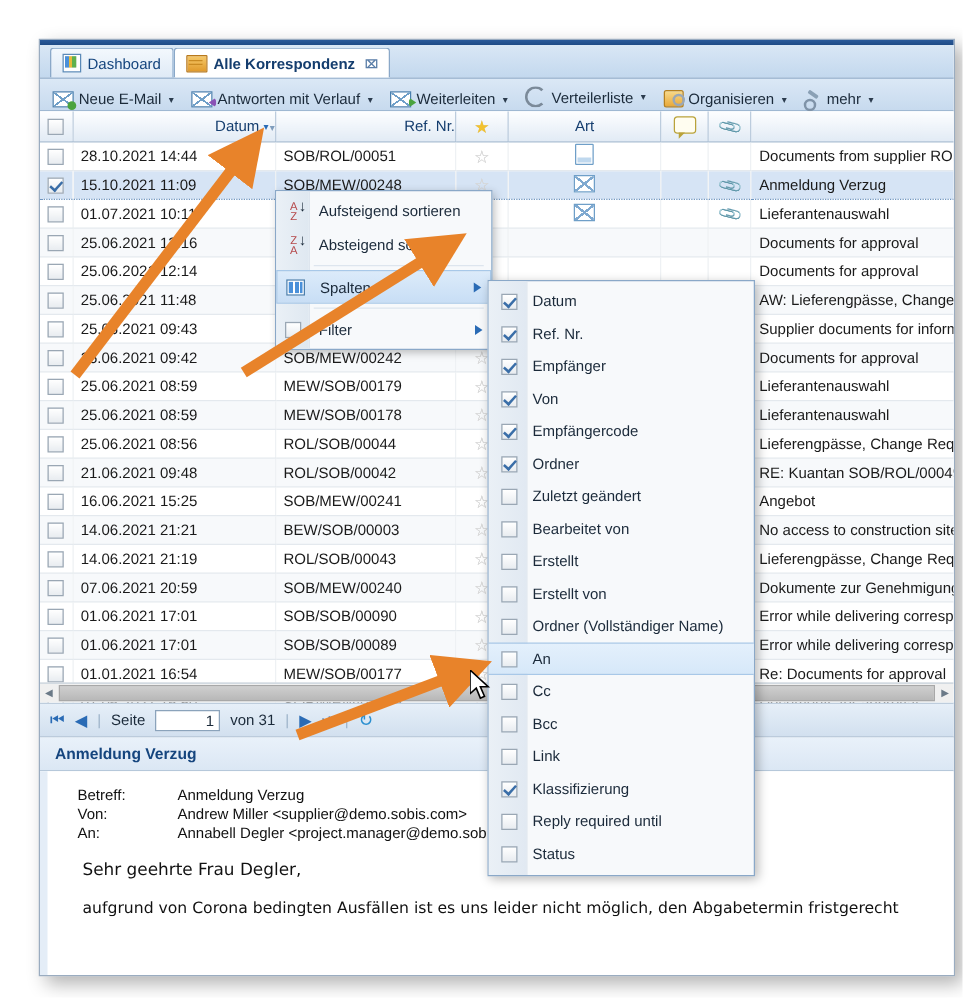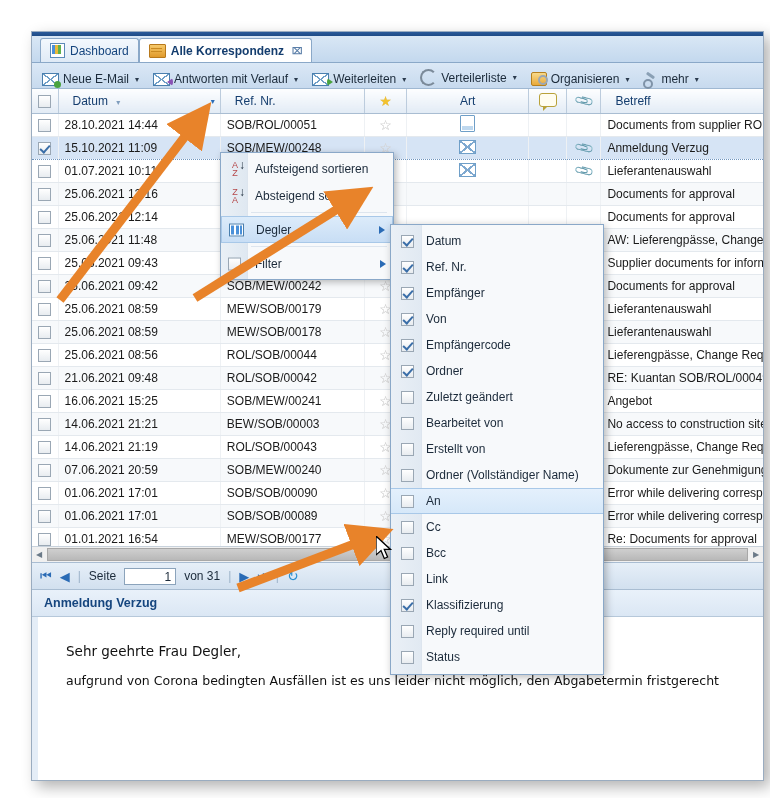--- a/index.html
+++ b/index.html
@@ -186,22 +186,22 @@
     font-size: 12px;
   }
   table.grid th {
     height: 24px;
     background: linear-gradient(to bottom,#fdfeff,#e2ebf5);
     border-right: 1px solid #bcccdd;
     border-bottom: 1px solid #a9bdd2;
     font-weight: normal;
     color: #143d6e;
     font-size: 12px;
-    padding: 0 14px;
-    text-align: left;
+    padding: 0 0;
+    text-align: right;
     white-space: nowrap;
   }
   table.grid th.ctr { text-align:center; padding:0; }
   table.grid td {
     height: 22px;
     border-bottom: 1px solid #e4e9ee;
     border-right: 1px solid #eef1f4;
     padding: 0 6px;
     color: #1a1a1a;
     white-space: nowrap;
@@ -746,20 +746,36 @@
       <span class="pgbtn">⏯</span>
       <span class="pgsep">|</span>
       <span class="refresh">↻</span>
     </div>
 
     <div class="previewhdr">
       <span>Anmeldung Verzug</span>
     </div>
     <div class="previewbody">
       <div class="leftstripe"></div>
+      <table class="hdrtable">
+        <tbody>
+            <tr>
+          <td class="k">Betreff:</td>
+          <td>Anmeldung Verzug</td>
+        </tr>
+        <tr>
+          <td class="k">Von:</td>
+          <td>Andrew Miller &lt;supplier@demo.sobis.com&gt;</td>
+        </tr>
+        <tr>
+          <td class="k">An:</td>
+          <td>Annabell Degler &lt;project.manager@demo.sob</td>
+        </tr>
+      </tbody>
+        </table>
       <div class="bodytext">Sehr geehrte Frau Degler,</div>
       <div class="bodytext2">aufgrund von Corona bedingten Ausfällen ist es uns leider nicht möglich, den Abgabetermin fristgerecht</div>
     </div>
 
     <div class="ctxmenu" id="ctxmenu">
         <div class="ctxitem">
           <span class="sorticon">
             <i>A</i>
             <i>Z</i>
             <span class="ar">↓</span>
@@ -770,21 +786,21 @@
           <span class="sorticon">
             <i>Z</i>
             <i>A</i>
             <span class="ar">↓</span>
           </span>
           <span>Absteigend sortieren</span>
         </div>
         <div class="ctxsep"></div>
         <div class="ctxitem hl">
           <span class="colsicon"></span>
-          <span>Degler</span>
+          <span>Spalten</span>
           <span class="ctxarrow"></span>
         </div>
         <div class="ctxsep"></div>
         <div class="ctxitem">
           <span class="filtcb"></span>
           <span>Filter</span>
           <span class="ctxarrow"></span>
         </div>
       </div>
 
@@ -813,20 +829,24 @@
           <span class="cb on"></span>
           <span class="lbl">Ordner</span>
         </div>
         <div class="subitem">
           <span class="cb"></span>
           <span class="lbl">Zuletzt geändert</span>
         </div>
         <div class="subitem">
           <span class="cb"></span>
           <span class="lbl">Bearbeitet von</span>
+        </div>
+        <div class="subitem">
+          <span class="cb"></span>
+          <span class="lbl">Erstellt</span>
         </div>
         <div class="subitem">
           <span class="cb"></span>
           <span class="lbl">Erstellt von</span>
         </div>
         <div class="subitem">
           <span class="cb"></span>
           <span class="lbl">Ordner (Vollständiger Name)</span>
         </div>
         <div class="subitem hl">

